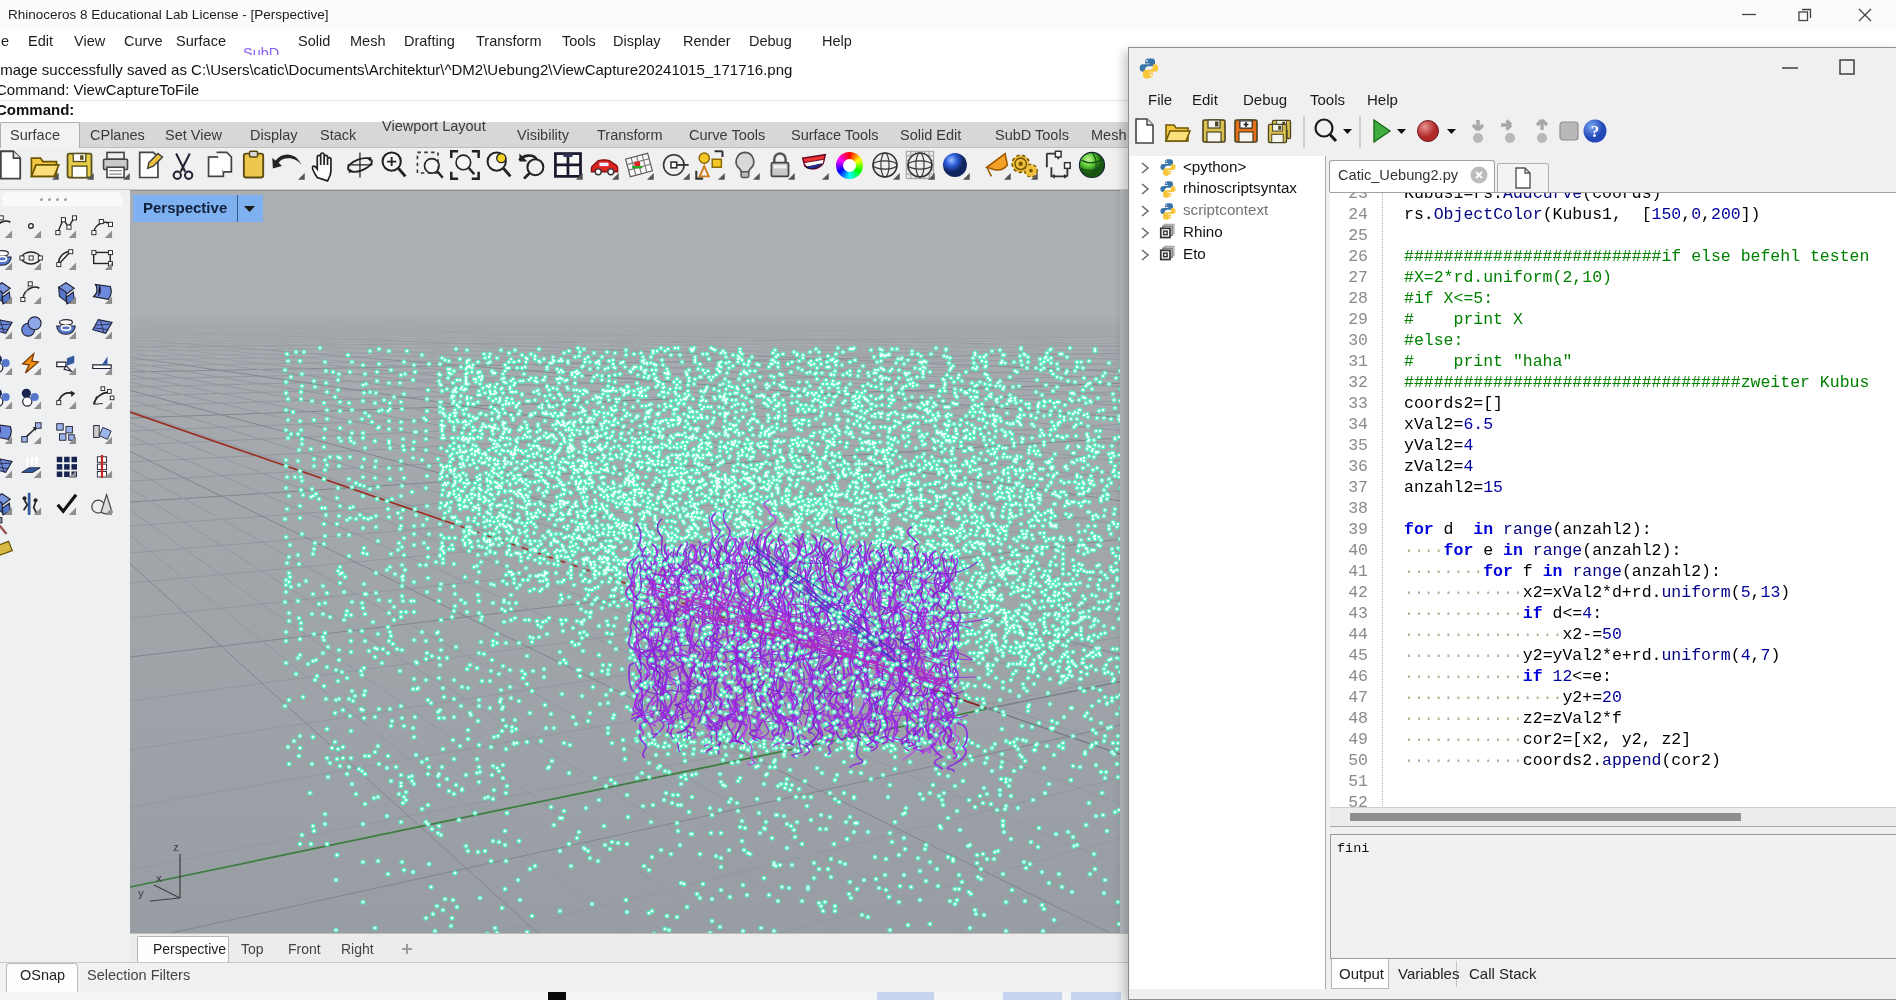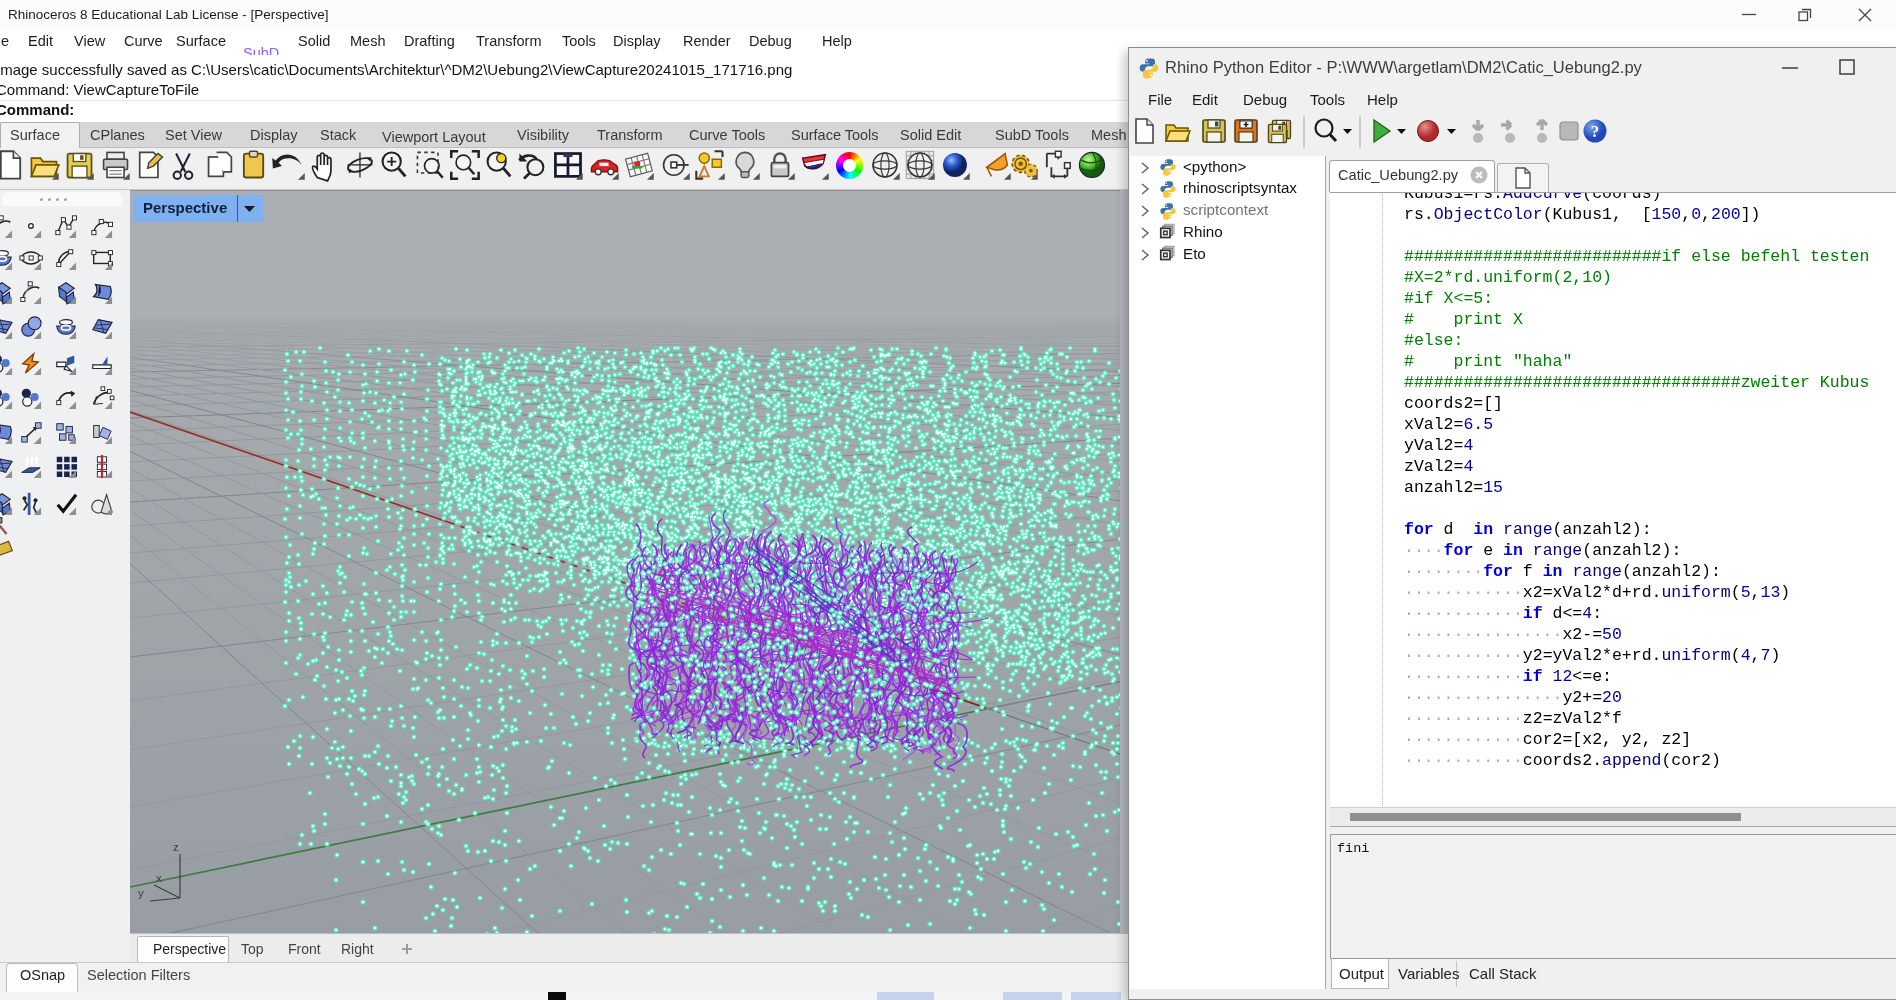--- a/index.html
+++ b/index.html
@@ -29,21 +29,21 @@
 <div style="position:absolute;left:-4px;top:81px;font:15px 'Liberation Sans',sans-serif;color:#111;white-space:pre">Command: ViewCaptureToFile</div>
 <div style="position:absolute;left:0px;top:100px;width:1896px;height:1px;background:#e4e4e4"></div>
 <div style="position:absolute;left:-4px;top:101px;font:15px 'Liberation Sans',sans-serif;font-weight:bold;color:#111;white-space:pre">Command:</div>
 <div style="position:absolute;left:0px;top:122px;width:1896px;height:26px;background:#d7d7d7;border-bottom:1px solid #bdbdbd"></div>
 <div style="position:absolute;left:0px;top:122px;width:80px;height:26px;background:#f2f2f2;border:1px solid #b0b0b0;border-bottom:none;border-radius:2px 2px 0 0"></div>
 <div style="position:absolute;left:10px;top:127px;font:14.5px 'Liberation Sans',sans-serif;color:#3a3a3a;white-space:pre">Surface</div>
 <div style="position:absolute;left:90px;top:127px;font:14.5px 'Liberation Sans',sans-serif;color:#3a3a3a;white-space:pre">CPlanes</div>
 <div style="position:absolute;left:165px;top:127px;font:14.5px 'Liberation Sans',sans-serif;color:#3a3a3a;white-space:pre">Set View</div>
 <div style="position:absolute;left:250px;top:127px;font:14.5px 'Liberation Sans',sans-serif;color:#3a3a3a;white-space:pre">Display</div>
 <div style="position:absolute;left:320px;top:127px;font:14.5px 'Liberation Sans',sans-serif;color:#3a3a3a;white-space:pre">Stack</div>
-<div style="position:absolute;left:382px;top:129px;font:14.5px 'Liberation Sans',sans-serif;color:#3a3a3a;white-space:pre">Viewport Layout</div>
+<div style="position:absolute;left:382px;top:118px;font:14.5px 'Liberation Sans',sans-serif;color:#3a3a3a;white-space:pre">Viewport Layout</div>
 <div style="position:absolute;left:517px;top:127px;font:14.5px 'Liberation Sans',sans-serif;color:#3a3a3a;white-space:pre">Visibility</div>
 <div style="position:absolute;left:597px;top:127px;font:14.5px 'Liberation Sans',sans-serif;color:#3a3a3a;white-space:pre">Transform</div>
 <div style="position:absolute;left:689px;top:127px;font:14.5px 'Liberation Sans',sans-serif;color:#3a3a3a;white-space:pre">Curve Tools</div>
 <div style="position:absolute;left:791px;top:127px;font:14.5px 'Liberation Sans',sans-serif;color:#3a3a3a;white-space:pre">Surface Tools</div>
 <div style="position:absolute;left:900px;top:127px;font:14.5px 'Liberation Sans',sans-serif;color:#3a3a3a;white-space:pre">Solid Edit</div>
 <div style="position:absolute;left:995px;top:127px;font:14.5px 'Liberation Sans',sans-serif;color:#3a3a3a;white-space:pre">SubD Tools</div>
 <div style="position:absolute;left:1091px;top:127px;font:14.5px 'Liberation Sans',sans-serif;color:#3a3a3a;white-space:pre">Mesh</div>
 <div style="position:absolute;left:0px;top:148px;width:1896px;height:42px;background:#f0f0f0;border-bottom:1px solid #c6c6c6"></div>
 <div style="position:absolute;left:0;top:148px;width:1140px;height:42px">
     <svg width="1140" height="42" style="position:absolute;left:0;top:0">
@@ -826,21 +826,20 @@
 <div style="position:absolute;left:877px;top:992px;width:57px;height:8px;background:#c6d3ee"></div>
 <div style="position:absolute;left:1003px;top:992px;width:59px;height:8px;background:#c6d3ee"></div>
 <div style="position:absolute;left:1071px;top:992px;width:50px;height:8px;background:#c6d3ee"></div>
 <div style="position:absolute;left:1128px;top:47px;width:770px;height:953px;background:#f0f0f0;border:1px solid #8f8f8f;box-shadow:-4px 4px 10px rgba(0,0,0,0.22)">
     <div style="position:absolute;left:9px;top:9px"><svg width="22" height="22" viewBox="0 0 24 24">
         <path d="M11.9 1.5c-3.2 0-4.1 1.4-4.1 3v2.6h4.5v.9H5.4c-1.9 0-3.6 1.2-3.6 4s1.7 4.1 3.6 4.1h2.2v-2.4c0-1.9 1.7-3.5 3.6-3.5h4.4c1.6 0 3-1.3 3-3V4.5c0-1.7-1.5-3-3.2-3h-3.5z" fill="#3973a8"></path>
         <circle cx="9.7" cy="4.2" r="1" fill="#fff"></circle>
         <path d="M12.1 22.5c3.2 0 4.1-1.4 4.1-3v-2.6h-4.5V16h6.9c1.9 0 3.6-1.2 3.6-4s-1.7-4.1-3.6-4.1h-2.2v2.4c0 1.9-1.7 3.5-3.6 3.5H8.4c-1.6 0-3 1.3-3 3v3.7c0 1.7 1.5 3 3.2 3h3.5z" fill="#f8c63c"></path>
         <circle cx="14.3" cy="19.8" r="1" fill="#fff"></circle>
       </svg></div>
-    <div style="position:absolute;left:36px;top:10px;font:16.5px 'Liberation Sans',sans-serif;color:#3d3d3d;white-space:pre">Rhino Python Editor - P:\WWW\argetlam\DM2\Catic_Uebung2.py</div>
     <svg width="120" height="30" style="position:absolute;left:645px;top:6px">
       <path d="M8 14h16" stroke="#333" stroke-width="1.4"></path>
       <rect x="66" y="6" width="14" height="14" fill="none" stroke="#333" stroke-width="1.4"></rect>
     </svg>
     <div style="position:absolute;left:19px;top:43px;font:15px 'Liberation Sans',sans-serif;color:#1a1a1a;white-space:pre">File</div>
     <div style="position:absolute;left:63px;top:43px;font:15px 'Liberation Sans',sans-serif;color:#1a1a1a;white-space:pre">Edit</div>
     <div style="position:absolute;left:114px;top:43px;font:15px 'Liberation Sans',sans-serif;color:#1a1a1a;white-space:pre">Debug</div>
     <div style="position:absolute;left:181px;top:43px;font:15px 'Liberation Sans',sans-serif;color:#1a1a1a;white-space:pre">Tools</div>
     <div style="position:absolute;left:238px;top:43px;font:15px 'Liberation Sans',sans-serif;color:#1a1a1a;white-space:pre">Help</div>
     <svg width="520" height="38" style="position:absolute;left:0;top:66px">
@@ -984,20 +983,21 @@
     <svg width="20" height="20" style="position:absolute;left:341px;top:118px">
       <circle cx="9" cy="9" r="8.5" fill="#bcbcbc"></circle>
       <path d="M6 6l6 6M12 6l-6 6" stroke="#fff" stroke-width="1.8"></path>
     </svg>
     <div style="position:absolute;left:368px;top:115px;width:52px;height:29px;background:#f3f3f3;border:1px solid #b0b0b0;border-bottom:none;border-radius:3px 3px 0 0"></div>
     <svg width="20" height="22" style="position:absolute;left:384px;top:119px">
       <path d="M3 1h9l5 5v15H3z" fill="#fff" stroke="#555" stroke-width="1.4"></path>
       <path d="M12 1v5h5" fill="none" stroke="#555" stroke-width="1.4"></path>
     </svg>
     <div style="position:absolute;left:201px;top:144px;width:568px;height:615px;background:#fff;border-top:1px solid #a0a0a0;overflow:hidden">
+      <div style="position:absolute;left:0px;top:-10px;width:38px;text-align:right;font:16.5px 'Liberation Mono';line-height:21px;color:#8a8a8a">23<br>24<br>25<br>26<br>27<br>28<br>29<br>30<br>31<br>32<br>33<br>34<br>35<br>36<br>37<br>38<br>39<br>40<br>41<br>42<br>43<br>44<br>45<br>46<br>47<br>48<br>49<br>50<br>51<br>52</div>
       <div style="position:absolute;left:52px;top:0;width:1px;height:615px;border-left:1px dotted #b0b0b0"></div>
       <div style="position:absolute;left:74px;top:-10px;font:16.5px 'Liberation Mono';line-height:21px;color:#000;white-space:pre"><div style="height:21px">Kubus1=rs.<span class="b">AddCurve</span>(coords)</div><div style="height:21px">rs.<span class="b">ObjectColor</span>(Kubus1,  [<span class="n">150</span>,<span class="n">0</span>,<span class="n">200</span>])</div><div style="height:21px"></div><div style="height:21px"><span class="c">##########################if else befehl testen</span></div><div style="height:21px"><span class="c">#X=2*rd.uniform(2,10)</span></div><div style="height:21px"><span class="c">#if X&lt;=5:</span></div><div style="height:21px"><span class="c">#    print X</span></div><div style="height:21px"><span class="c">#else:</span></div><div style="height:21px"><span class="c">#    print "haha"</span></div><div style="height:21px"><span class="c">##################################zweiter Kubus</span></div><div style="height:21px">coords2=[]</div><div style="height:21px">xVal2=<span class="n">6.5</span></div><div style="height:21px">yVal2=<span class="n">4</span></div><div style="height:21px">zVal2=<span class="n">4</span></div><div style="height:21px">anzahl2=<span class="n">15</span></div><div style="height:21px"></div><div style="height:21px"><span class="k">for</span> d  <span class="k">in</span> <span class="b">range</span>(anzahl2):</div><div style="height:21px"><span class="d">····</span><span class="k">for</span> e <span class="k">in</span> <span class="b">range</span>(anzahl2):</div><div style="height:21px"><span class="d">········</span><span class="k">for</span> f <span class="k">in</span> <span class="b">range</span>(anzahl2):</div><div style="height:21px"><span class="d">············</span>x2=xVal2*d+rd.<span class="b">uniform</span>(<span class="n">5</span>,<span class="n">13</span>)</div><div style="height:21px"><span class="d">············</span><span class="k">if</span> d&lt;=<span class="n">4</span>:</div><div style="height:21px"><span class="d">················</span>x2-=<span class="n">50</span></div><div style="height:21px"><span class="d">············</span>y2=yVal2*e+rd.<span class="b">uniform</span>(<span class="n">4</span>,<span class="n">7</span>)</div><div style="height:21px"><span class="d">············</span><span class="k">if</span> <span class="n">12</span>&lt;=e:</div><div style="height:21px"><span class="d">················</span>y2+=<span class="n">20</span></div><div style="height:21px"><span class="d">············</span>z2=zVal2*f</div><div style="height:21px"><span class="d">············</span>cor2=[x2, y2, z2]</div><div style="height:21px"><span class="d">············</span>coords2.<span class="b">append</span>(cor2)</div><div style="height:21px"></div><div style="height:21px"></div></div>
     </div>
     <div style="position:absolute;left:201px;top:759px;width:569px;height:19px;background:#ececec;border-top:1px solid #cfcfcf"></div>
     <div style="position:absolute;left:221px;top:765px;width:391px;height:8px;background:#8f8f8f"></div>
     <div style="position:absolute;left:201px;top:778px;width:569px;height:1px;background:#a8a8a8"></div>
     <div style="position:absolute;left:201px;top:786px;width:567px;height:125px;background:#f1f1f1;border:1px solid #999"></div>
     <div style="position:absolute;left:208px;top:793px;font:13.5px 'Liberation Mono',monospace;color:#111;white-space:pre">fini</div>
     <div style="position:absolute;left:201px;top:911px;width:569px;height:30px;background:#f0f0f0"></div>
     <div style="position:absolute;left:202px;top:911px;width:58px;height:30px;background:#fff;border:1px solid #b5b5b5;border-top:none"></div>

